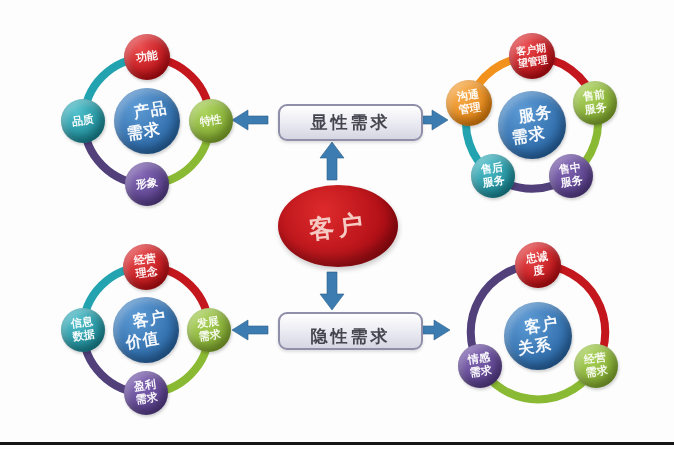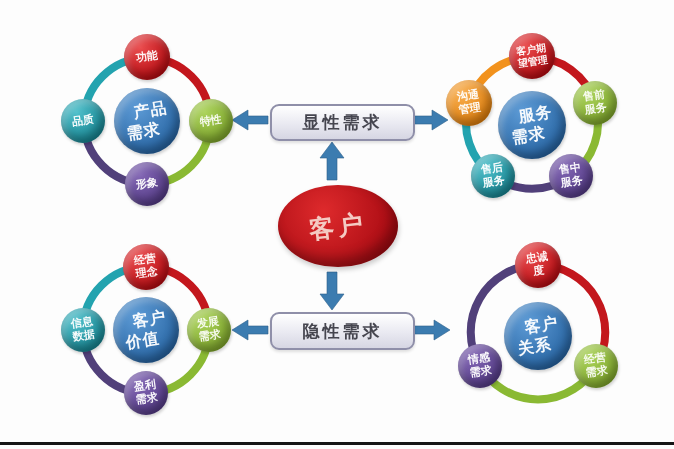--- a/index.html
+++ b/index.html
@@ -48,23 +48,24 @@
   }
   .customer .t{transform:rotate(-7deg);}
 
   .needbox{
     position:absolute;width:141px;height:33px;border-radius:9px;
     background:linear-gradient(#ffffff,#e9e9f1 55%,#d6d6e3);
     border:2px solid #8f8fa9;
     display:flex;align-items:center;justify-content:center;
     color:#45454f;font-size:17px;font-weight:bold;letter-spacing:3px;
     box-shadow:0 2px 3px rgba(0,0,0,.12);
+    margin-left:8px;
   }
   .box-explicit{left:270px;top:104px;}
-  .box-implicit{left:270px;top:312px;height:34px;}
+  .box-implicit{left:270px;top:312px;height:34px;align-items:flex-end;}
 
   .bottom-rule{position:absolute;left:0;top:442px;width:674px;height:3px;background:#151515;}
 </style>
 </head>
 <body>
 
 <div class="stage">
 
   <svg class="layer" viewBox="0 0 674 449">
 

